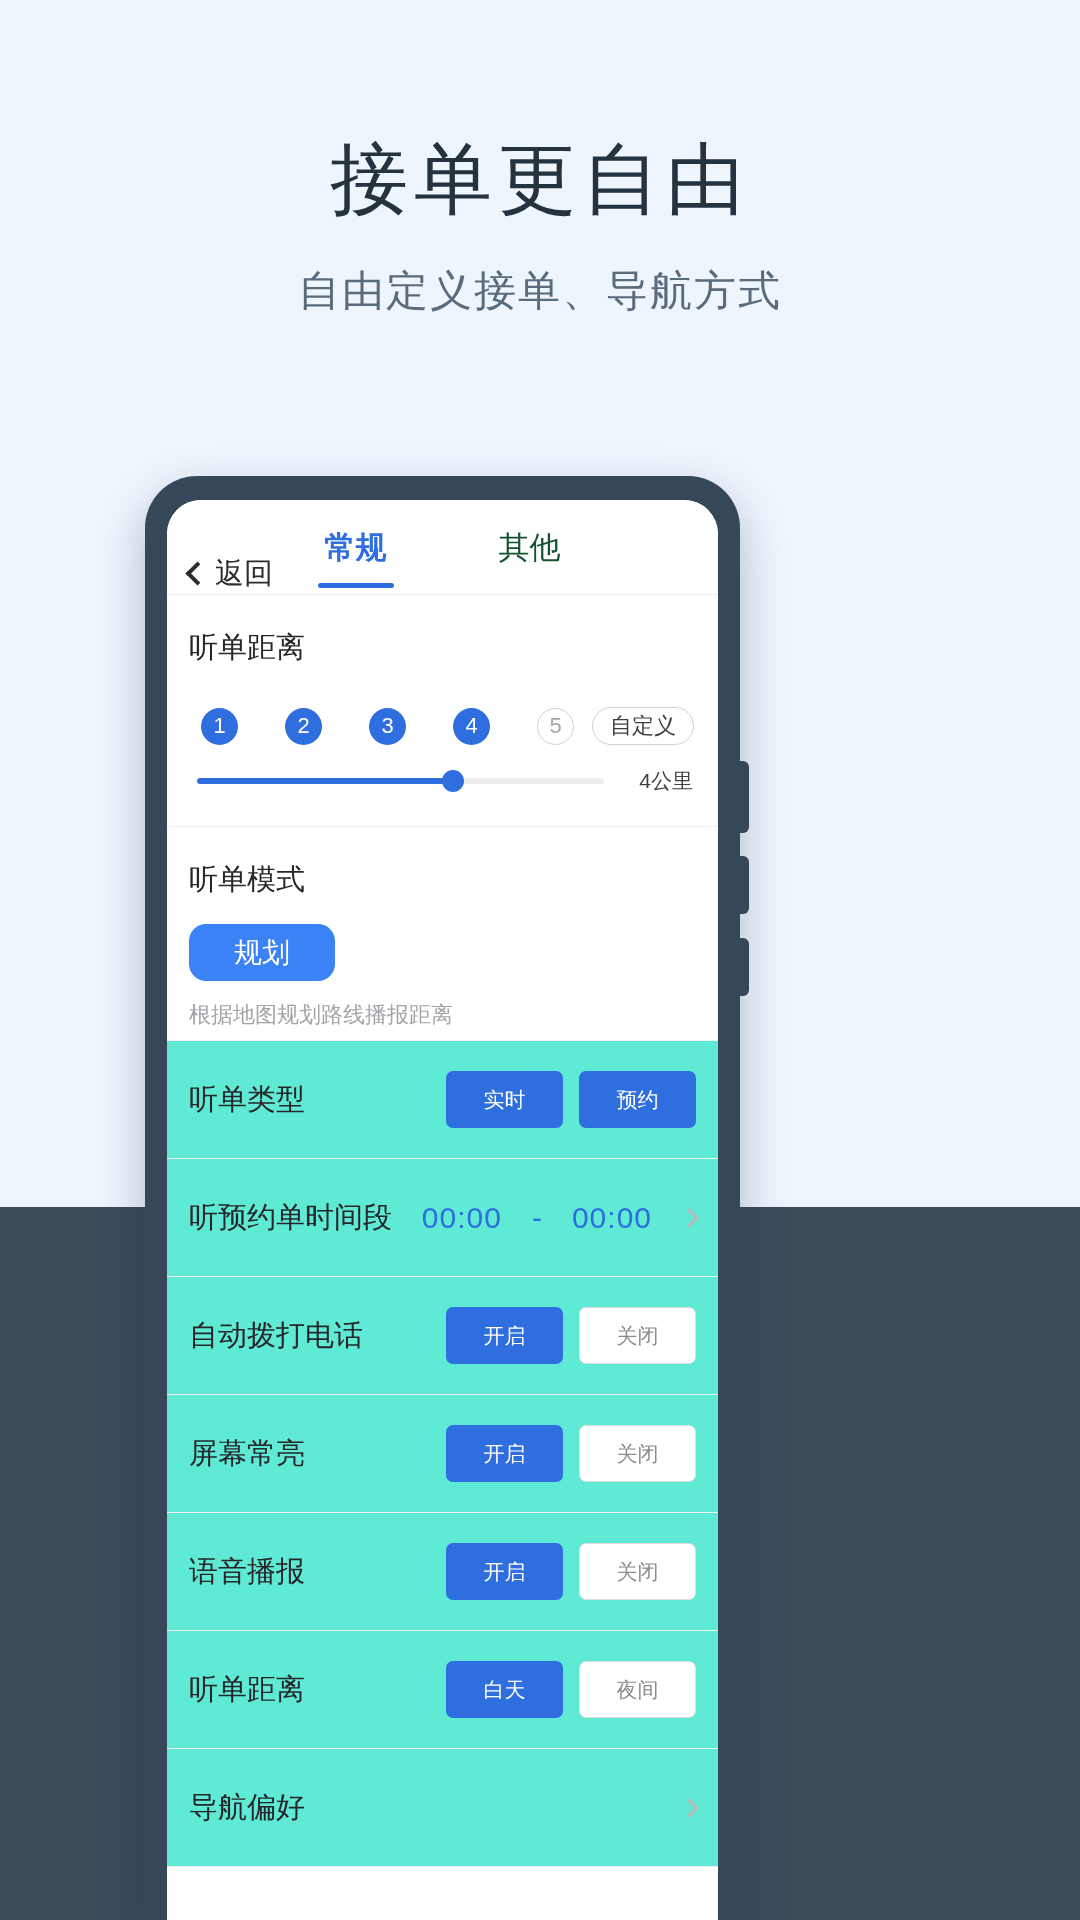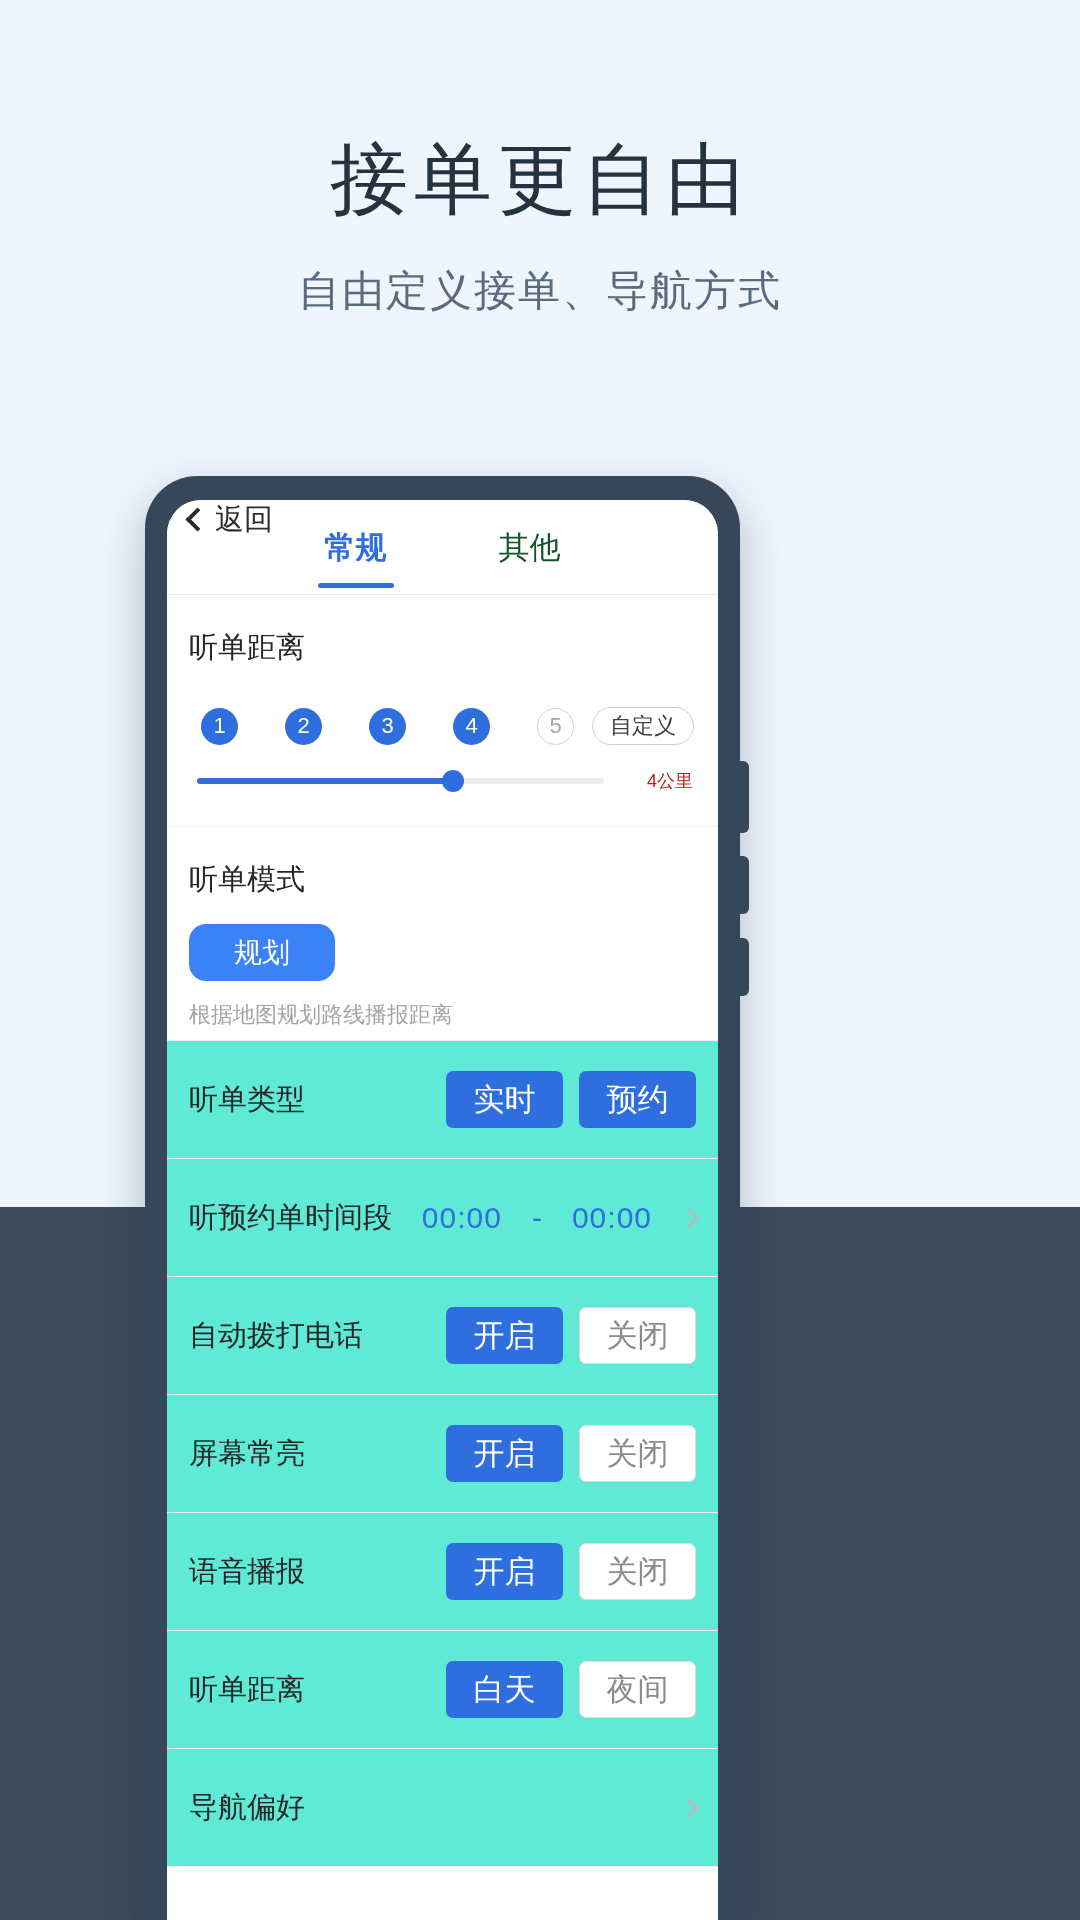--- a/index.html
+++ b/index.html
@@ -77,21 +77,21 @@
     background: #ffffff;
     border-radius: 34px 34px 0 0;
     overflow: hidden;
   }
 
   
   .topbar {
     position: relative;
     height: 95px;
     display: flex;
-    align-items: flex-start;
+    align-items: flex-end;
     background: #ffffff;
     border-bottom: 1px solid #ececee;
   }
   .back {
     display: flex; align-items: center;
     padding-left: 22px;
     gap: 9px;
     cursor: pointer;
   }
   .chev-left {
@@ -208,22 +208,22 @@
     margin-left: -11px;
     top: -8px;
     width: 22px; height: 22px;
     border-radius: 50%;
     background: #2f6ede;
     cursor: pointer;
   }
   .track-label {
     position: absolute;
     right: 3px;
-    font-size: 18px;
-    color: #b91c1c;
+    font-size: 21px;
+    color: #404040;
   }
 
   
   .mode-block { padding-bottom: 10px; border-bottom: 1px solid #efeff1; }
   .mode-btn {
     margin-top: 24px;
     width: 146px; height: 57px;
     border-radius: 17px;
     background: #3b82f6;
     color: #fff;
@@ -250,21 +250,21 @@
     font-size: 29px;
     color: #26262a;
   }
   .row-right {
     display: flex; align-items: center;
     gap: 16px;
   }
   .seg {
     width: 117px; height: 57px;
     border-radius: 7px;
-    font-size: 31px;
+    font-size: 21px;
     display: flex; align-items: center; justify-content: center;
     cursor: pointer;
     text-align: right;
   }
   .seg.on { background: #2f6ede; color: #fff; }
   .seg.off {
     background: #fff; color: #8b8b90;
     border: 1.5px solid #dcdce0;
   }
   .time-val {

